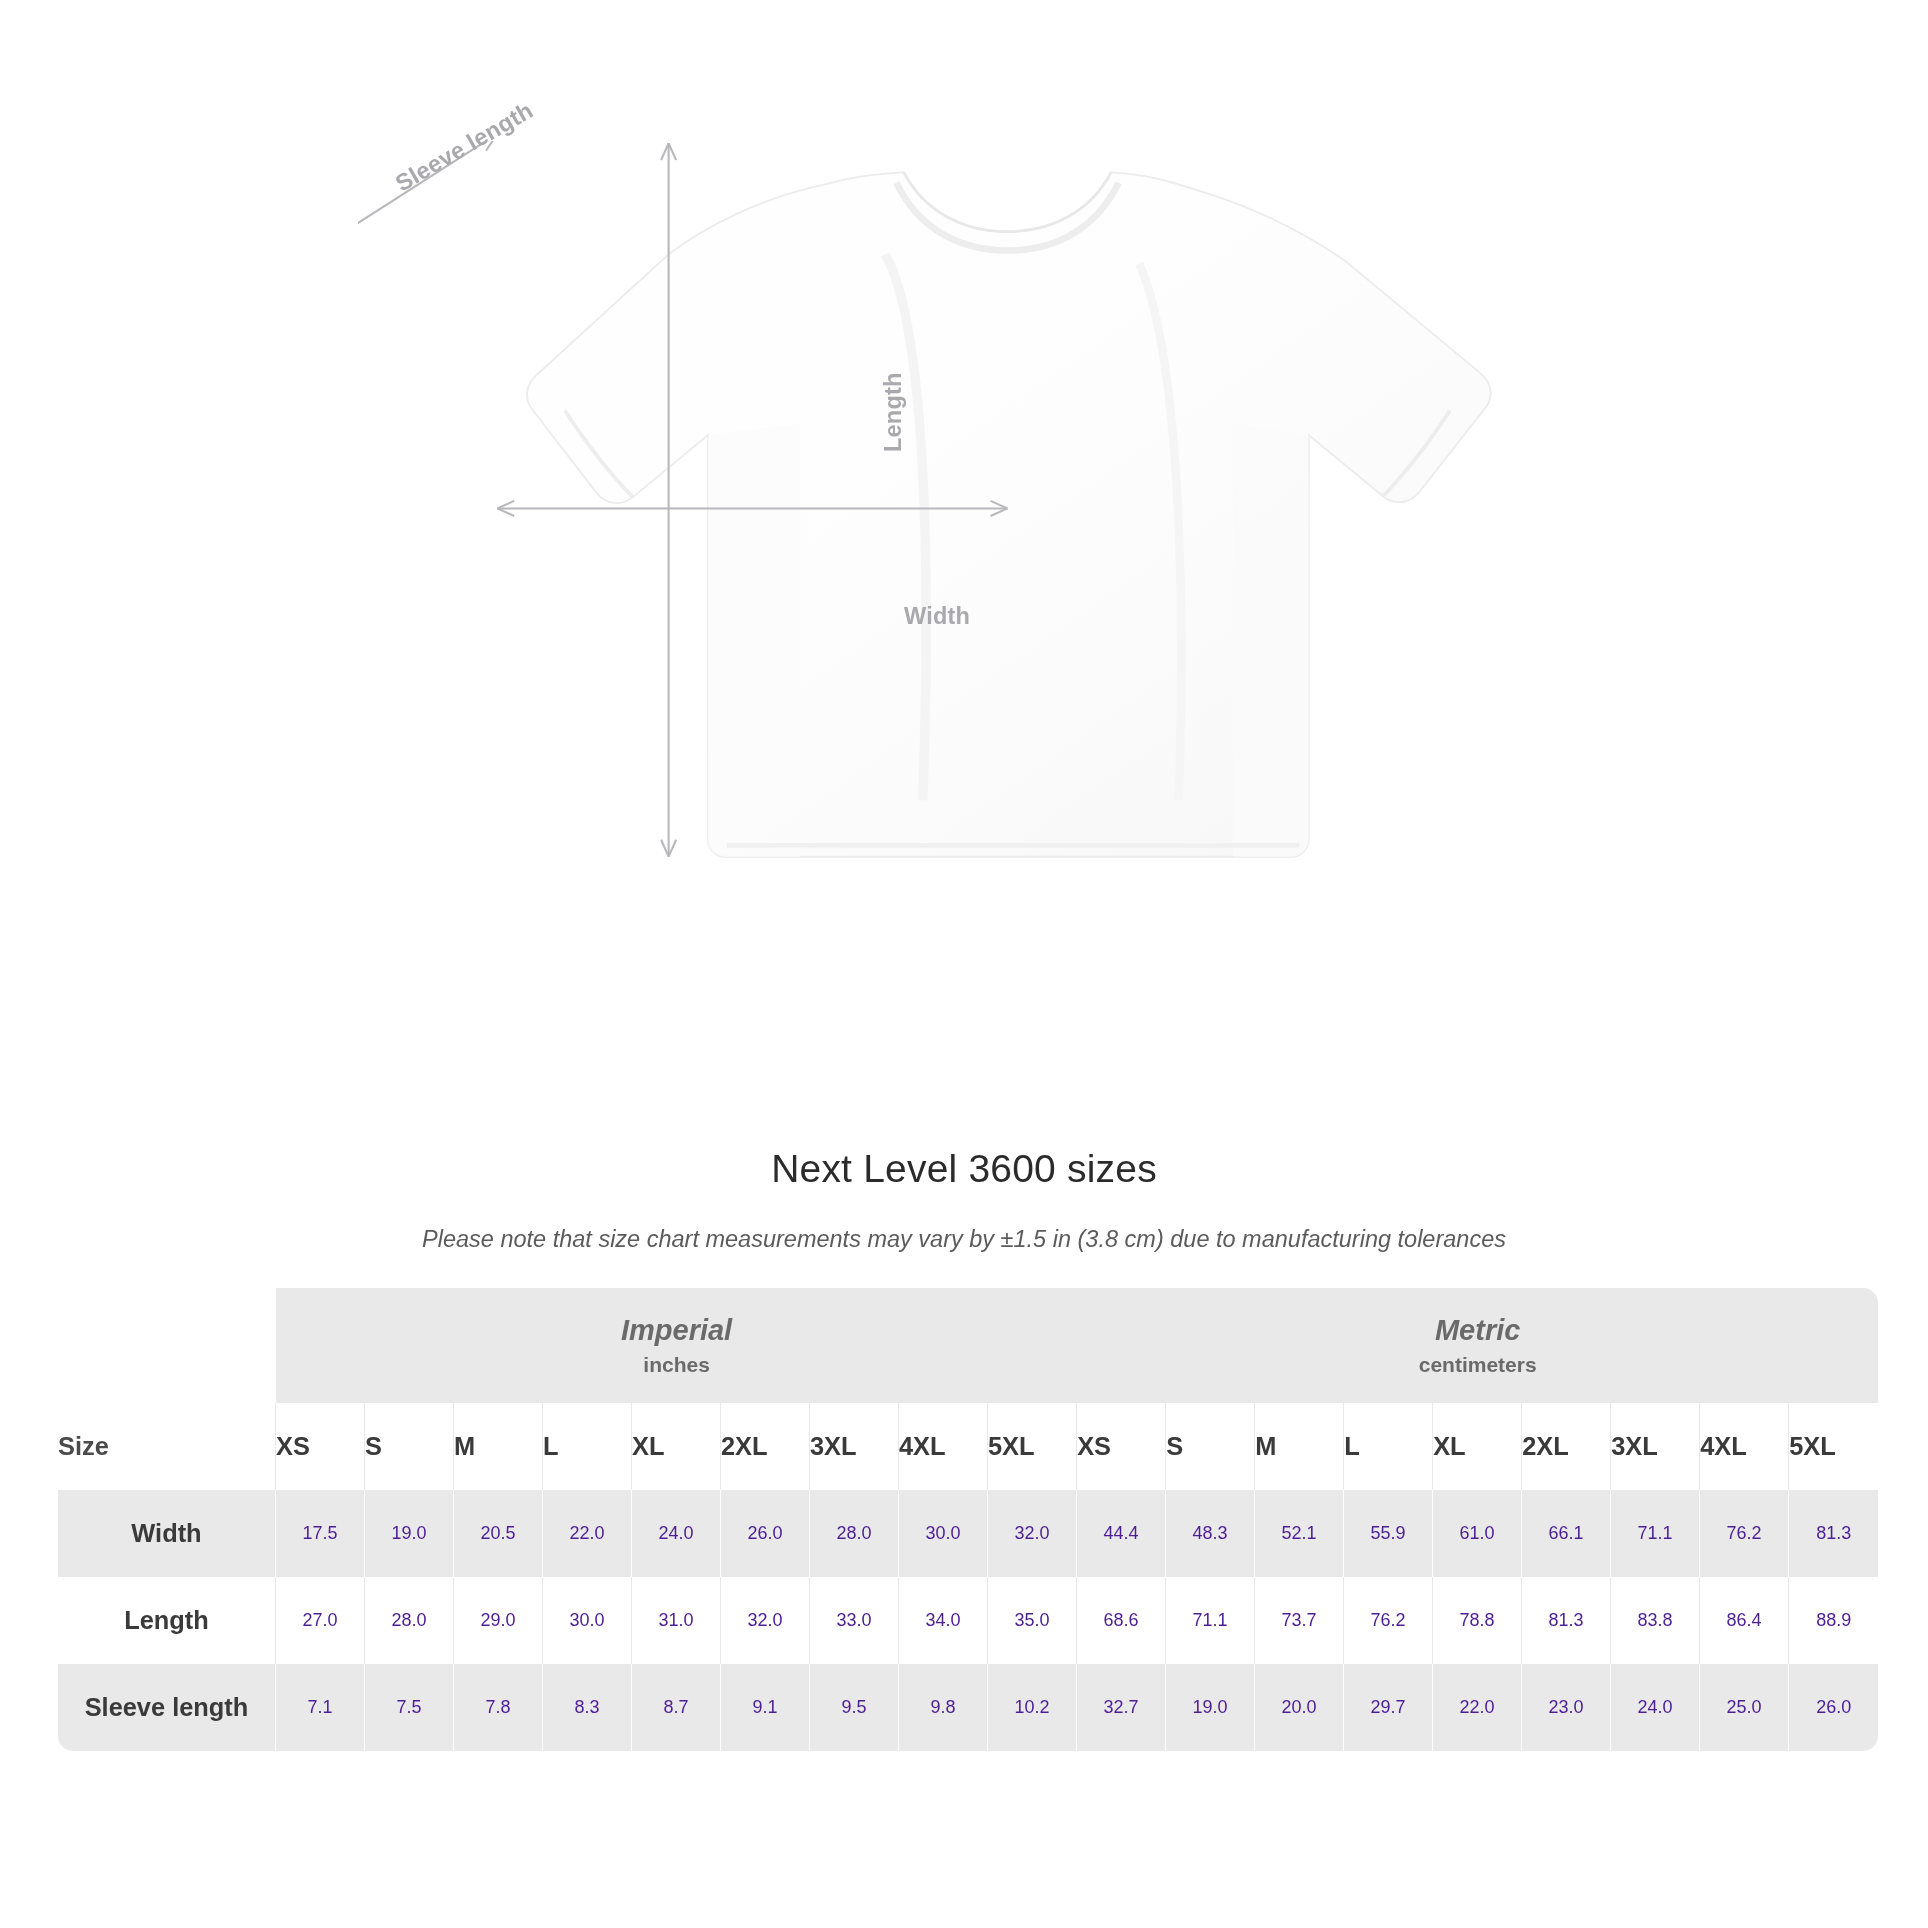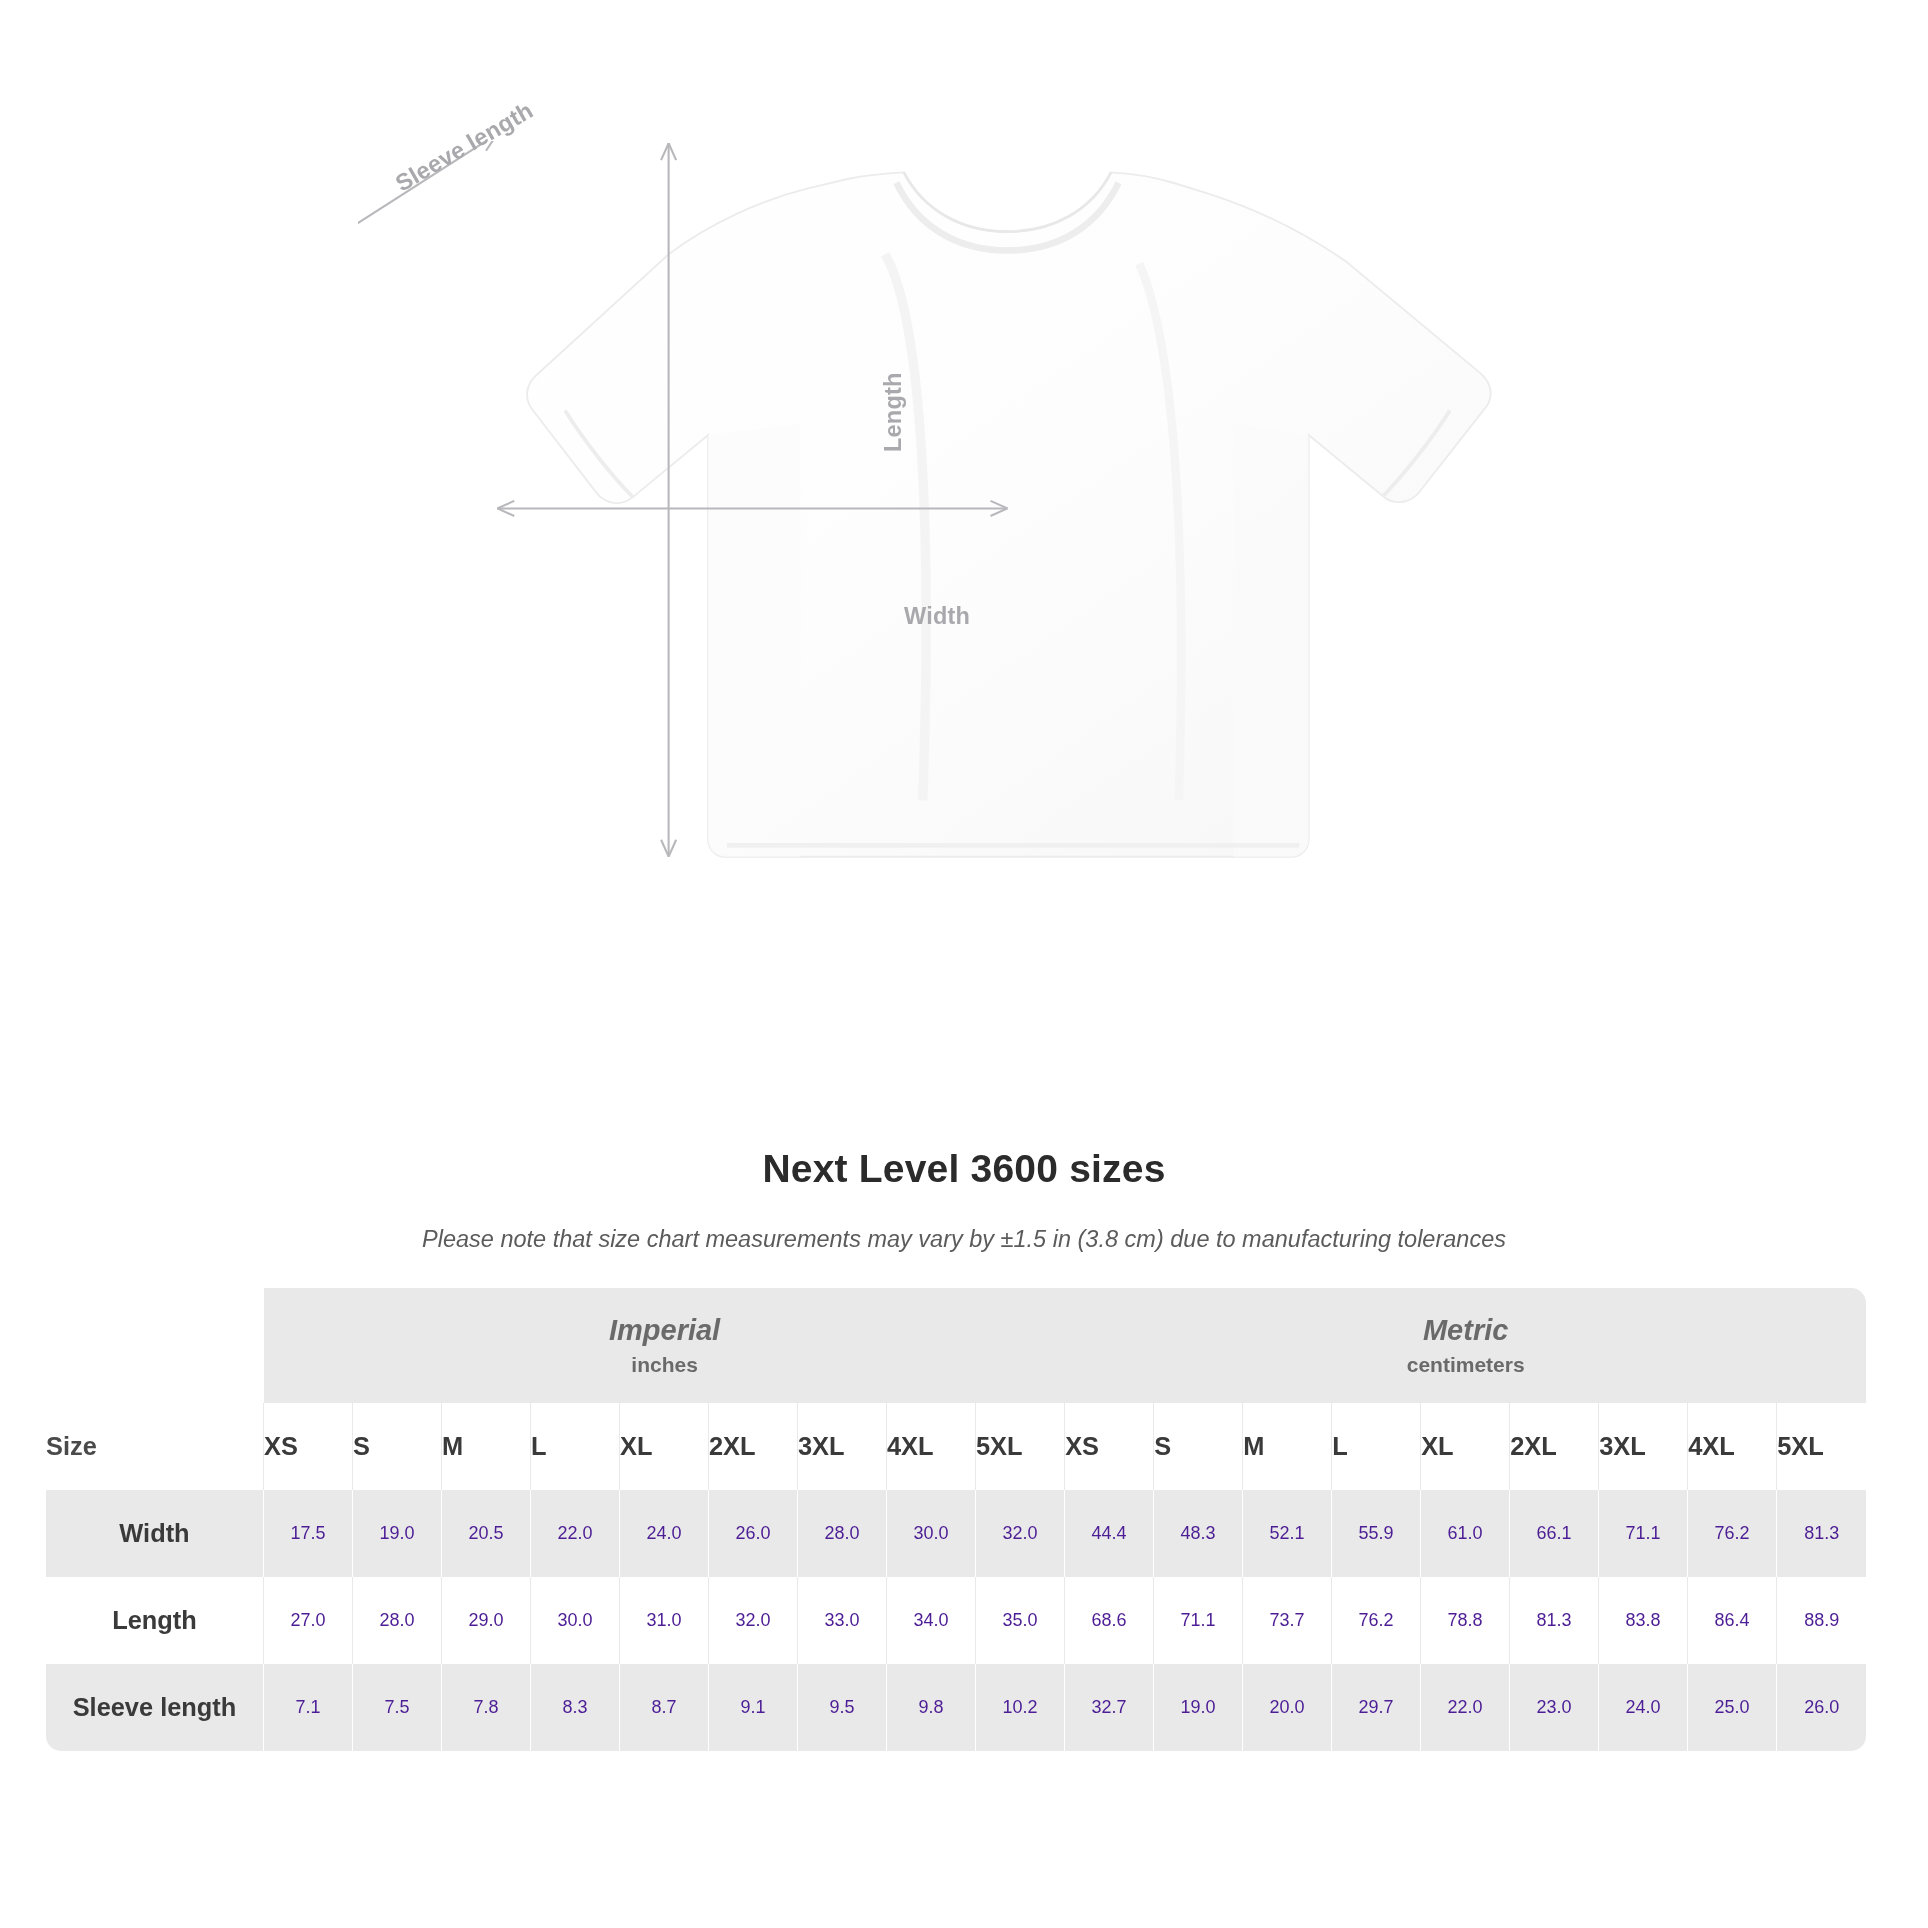--- a/index.html
+++ b/index.html
@@ -70,36 +70,36 @@
   
   .title-block {
     position: absolute;
     left: 0;
     top: 1147px;
     width: 1928px;
     text-align: center;
   }
   .chart-title {
     font-size: 39px;
-    font-weight: bold;
+    font-weight: normal;
     color: #2b2b2b;
     margin: 0;
     letter-spacing: 0.2px;
   }
   .chart-note {
     font-size: 23.5px;
     font-style: italic;
     color: #5b5b5b;
     margin-top: 35px;
   }
 
   
   .table-area {
     position: absolute;
-    left: 46px;
+    left: 58px;
     top: 1288px;
     width: 1812px;
   }
   table.size-table {
     border-collapse: separate;
     border-spacing: 0;
     width: 1812px;
     table-layout: fixed;
   }
   table.size-table td, table.size-table th {

